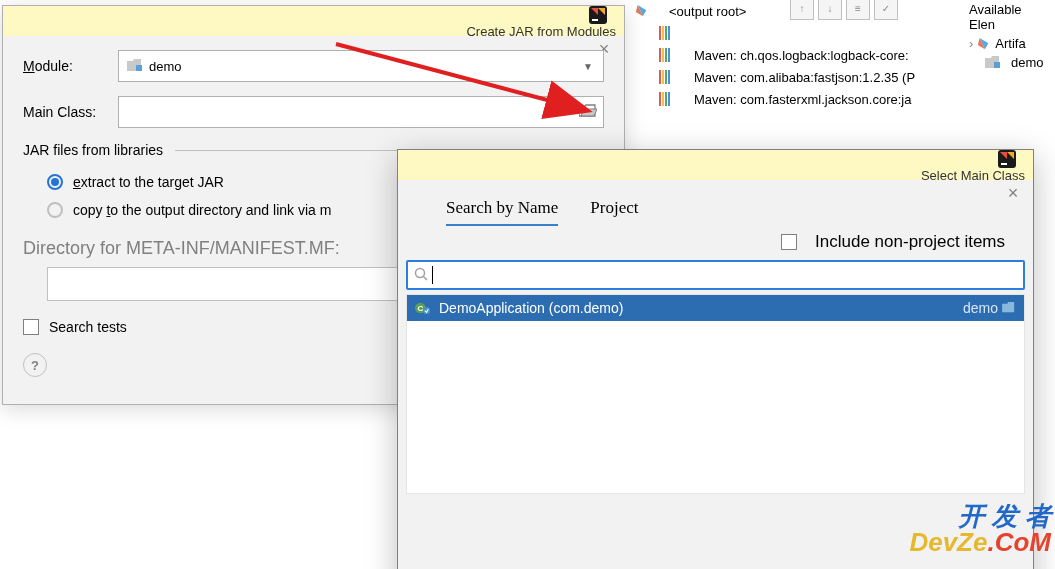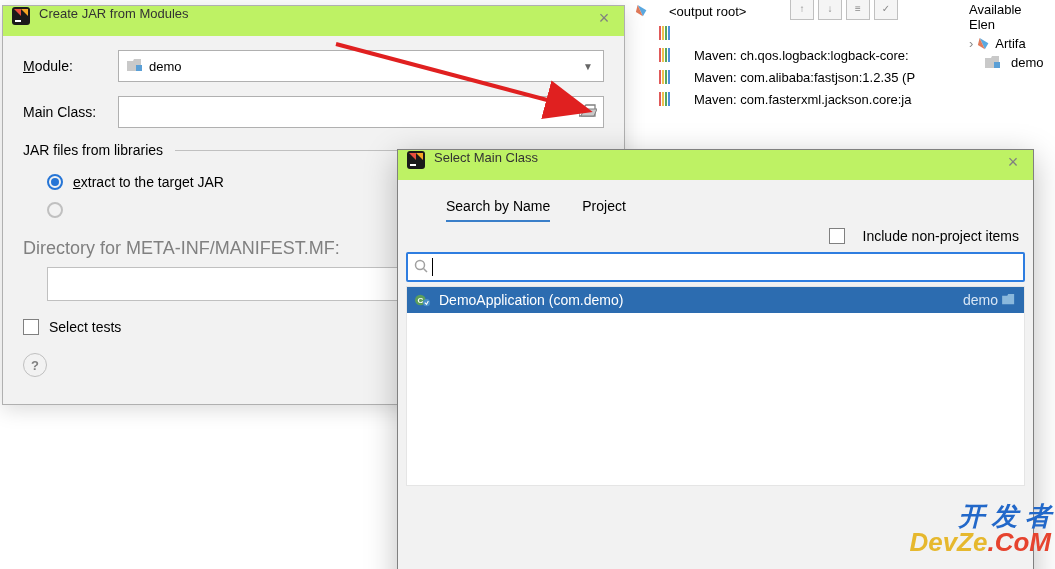--- a/index.html
+++ b/index.html
@@ -15,21 +15,21 @@
     .mb4 { background: #4a90d9; }
     .tri-icon { width: 14px; height: 14px; }
 
     .right-panel { position: absolute; right: 0; top: 0; width: 90px; }
     .right-row { display: flex; align-items: center; gap: 4px; padding: 2px 4px; font-size: 13px; }
 
     .toolbar { position: absolute; left: 790px; top: -4px; display: flex; gap: 4px; }
     .tb-btn { width: 24px; height: 24px; border: 1px solid #c0c0c0; background: #f5f5f5; display: flex; align-items: center; justify-content: center; font-size: 10px; color: #888; }
 
     .create-jar-dialog { position: absolute; left: 2px; top: 5px; width: 623px; height: 400px; background: #f2f2f2; border: 1px solid #b0b0b0; box-shadow: 0 4px 20px rgba(0,0,0,0.15); }
-    .dialog-title-bar { height: 30px; display: flex; align-items: flex-start; padding: 0 8px; background: #bef264; }
+    .dialog-title-bar { height: 30px; display: flex; align-items: flex-end; padding: 0 8px; background: #fef9c3; flex-direction: column; }
     .intellij-icon { width: 20px; height: 20px; margin-right: 8px; display: flex; align-items: center; justify-content: center; }
     .dialog-title { flex: 1; font-size: 13px; color: #333; }
     .close-btn { width: 24px; height: 24px; display: flex; align-items: center; justify-content: center; color: #808080; font-size: 18px; cursor: pointer; }
 
     .dialog-body { padding: 14px 20px; }
     .form-row { display: flex; align-items: center; margin-bottom: 14px; }
     .form-label { width: 95px; font-size: 14px; }
     .module-selector { flex: 1; height: 32px; border: 1px solid #b0b0b0; background: #fff; display: flex; align-items: center; padding: 0 8px; position: relative; }
     .folder-icon { width: 16px; height: 14px; margin-right: 6px; }
     .dropdown-arrow { position: absolute; right: 10px; color: #666; font-size: 10px; }
@@ -47,23 +47,23 @@
     .dir-label { color: #808080; font-size: 18px; margin: 14px 0 8px; }
     .dir-input { width: 100%; height: 34px; border: 1px solid #c0c0c0; background: #fff; display: flex; align-items: center; padding: 0 8px; position: relative; margin-left: 24px; width: calc(100% - 24px); }
 
     .checkbox-row { display: flex; align-items: center; margin: 18px 0; font-size: 14px; }
     .checkbox { width: 16px; height: 16px; border: 1px solid #808080; margin-right: 10px; background: #fff; }
 
     .help-btn { width: 24px; height: 24px; border: 1px solid #c0c0c0; border-radius: 50%; display: flex; align-items: center; justify-content: center; color: #808080; font-weight: bold; }
 
     .select-class-dialog { position: absolute; left: 397px; top: 149px; width: 637px; height: 492px; background: #f2f2f2; border: 1px solid #808080; box-shadow: 0 8px 30px rgba(0,0,0,0.25); z-index: 100; }
     .tabs { display: flex; gap: 32px; padding: 12px 48px 0; }
-    .tab { padding: 6px 0; font-size: 14px; cursor: pointer; }
+    .tab { padding: 6px 0; font-size: 17px; cursor: pointer; font-family: Liberation Serif, serif; }
     .tab.active { border-bottom: 2px solid #3a7fc9; }
-    .include-row { display: flex; align-items: center; justify-content: flex-end; padding: 6px 14px 4px; font-size: 14px; }
+    .include-row { display: flex; align-items: center; justify-content: flex-end; padding: 6px 28px 4px; font-size: 17px; }
     .search-container { margin: 4px 8px; height: 30px; border: 2px solid #2e7de0; background: #fff; border-radius: 2px; display: flex; align-items: center; padding: 0 6px; }
     .search-icon { color: #a0a0a0; margin-right: 4px; }
     .cursor { width: 1px; height: 18px; background: #000; }
     .results { margin: 4px 8px; height: 200px; background: #fff; border: 1px solid #e5e5e5; }
     .result-row { height: 26px; background: #2c6cb0; color: #fff; display: flex; align-items: center; padding: 0 8px; font-family: "Consolas", monospace; font-size: 14px; }
     .result-class-icon { width: 16px; height: 16px; margin-right: 8px; display: flex; }
     .result-name { flex: 1; }
     .result-module { color: #d8e6f5; margin-right: 4px; }
     .result-folder-icon { width: 14px; height: 12px; }
     .button-bar { position: absolute; bottom: 8px; right: 12px; display: flex; gap: 8px; }
@@ -194,28 +194,29 @@
     <div class="section-header">
       <span>JAR files from libraries</span>
       <div class="section-line"></div>
     </div>
     <div class="radio-row">
       <div class="radio selected"></div>
       <span><u>e</u>xtract to the target JAR</span>
     </div>
     <div class="radio-row">
       <div class="radio"></div>
+      <span>copy <u>t</u>o the output directory and link via m</span>
     </div>
     <div class="dir-label">Directory for META-INF/MANIFEST.MF:</div>
     <div class="dir-input">
       <span></span>
     </div>
     <div class="checkbox-row">
       <div class="checkbox"></div>
-      <span>Select tests</span>
+      <span>Search tests</span>
     </div>
     <div class="help-btn">?</div>
   </div>
 </div>
 
 <svg class="arrow" width="280" height="90">
   <defs>
       <marker id="ah" markerWidth="12" markerHeight="12" refX="10" refY="5" orient="auto">
         <path d="M0 0 L12 5 L0 10 Z" fill="#e02020"></path>
       </marker>

